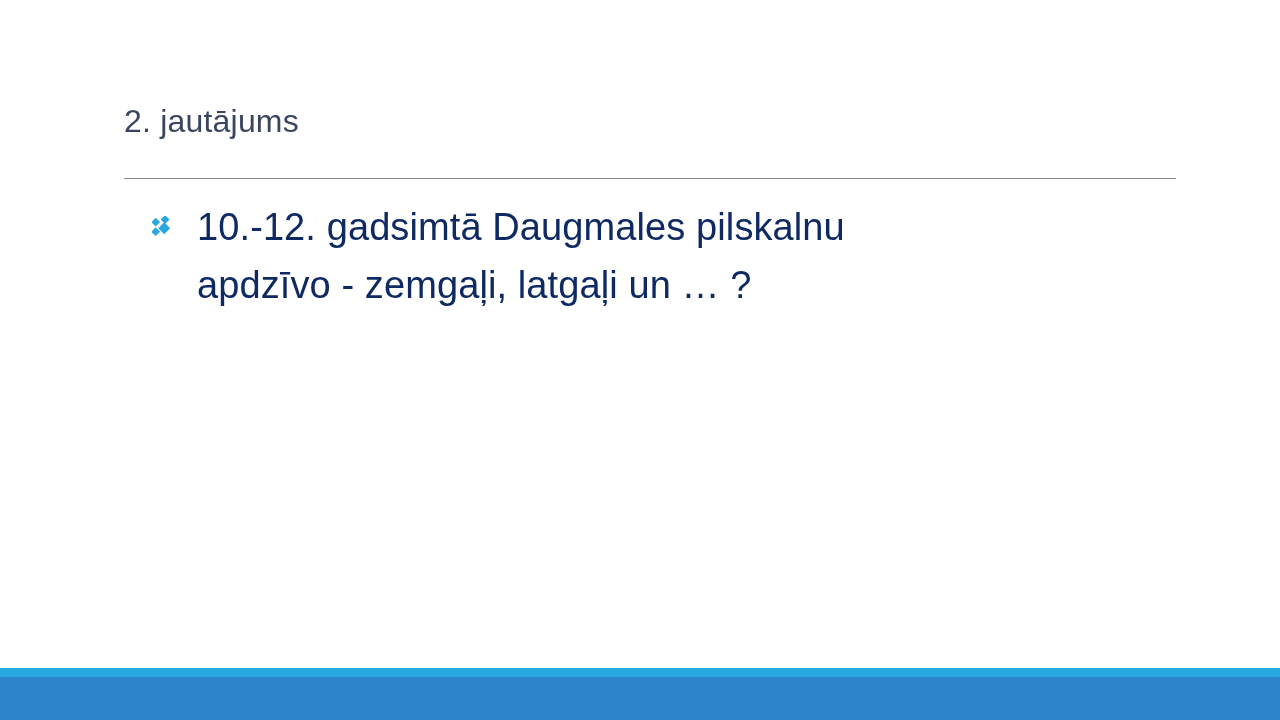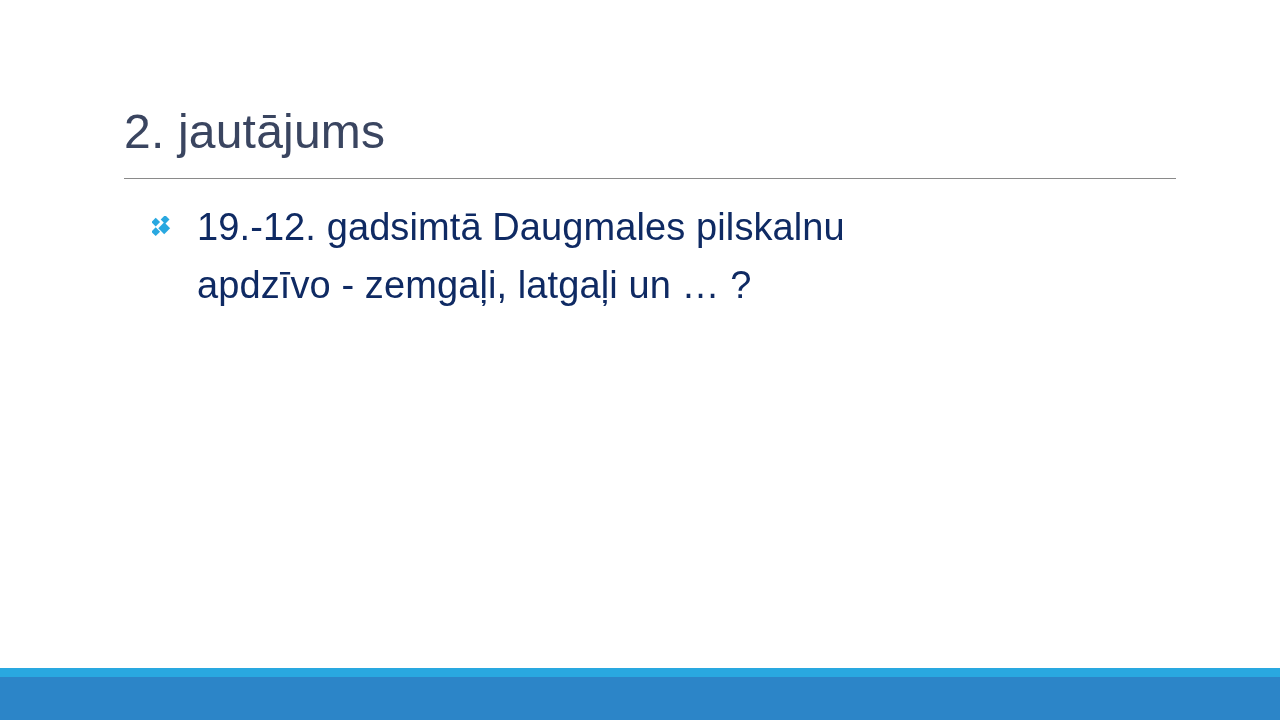--- a/index.html
+++ b/index.html
@@ -23,21 +23,21 @@
     box-sizing: border-box;
   }
 
   
   .slide-title {
     position: absolute;
     left: 124px;
     top: 72px;
     width: 1060px;
     font-family: "Liberation Sans", sans-serif;
-    font-size: 48px;
+    font-size: 32px;
     font-weight: 300;
     line-height: 56px;
     letter-spacing: 0.2px;
     color: #3a4560;
     white-space: nowrap;
   }
 
   
   .title-rule {
     position: absolute;
@@ -125,21 +125,21 @@
         <svg width="22" height="22" viewBox="0 0 22 22" xmlns="http://www.w3.org/2000/svg">
           <g fill="#29a8e0">
             <rect x="8.0" y="8.0" width="8.4" height="8.4" transform="rotate(45 12.2 12.2)"></rect>
             <rect x="0.6" y="3.0" width="6.2" height="6.2" transform="rotate(45 3.7 6.1)"></rect>
             <rect x="0.6" y="12.6" width="6.2" height="6.2" transform="rotate(45 3.7 15.7)"></rect>
             <rect x="10.0" y="0.4" width="6.2" height="6.2" transform="rotate(45 13.1 3.5)"></rect>
           </g>
         </svg>
       </span>
 
-      <span class="bullet-text">19.-12. gadsimtā Daugmales pilskalnu
+      <span class="bullet-text">10.-12. gadsimtā Daugmales pilskalnu
 apdzīvo -  zemgaļi, latgaļi un … ?</span>
     </div>
 
   </div>
 
   <div class="footer-bar-light"></div>
 
   <div class="footer-bar-dark"></div>
 
 </div>

